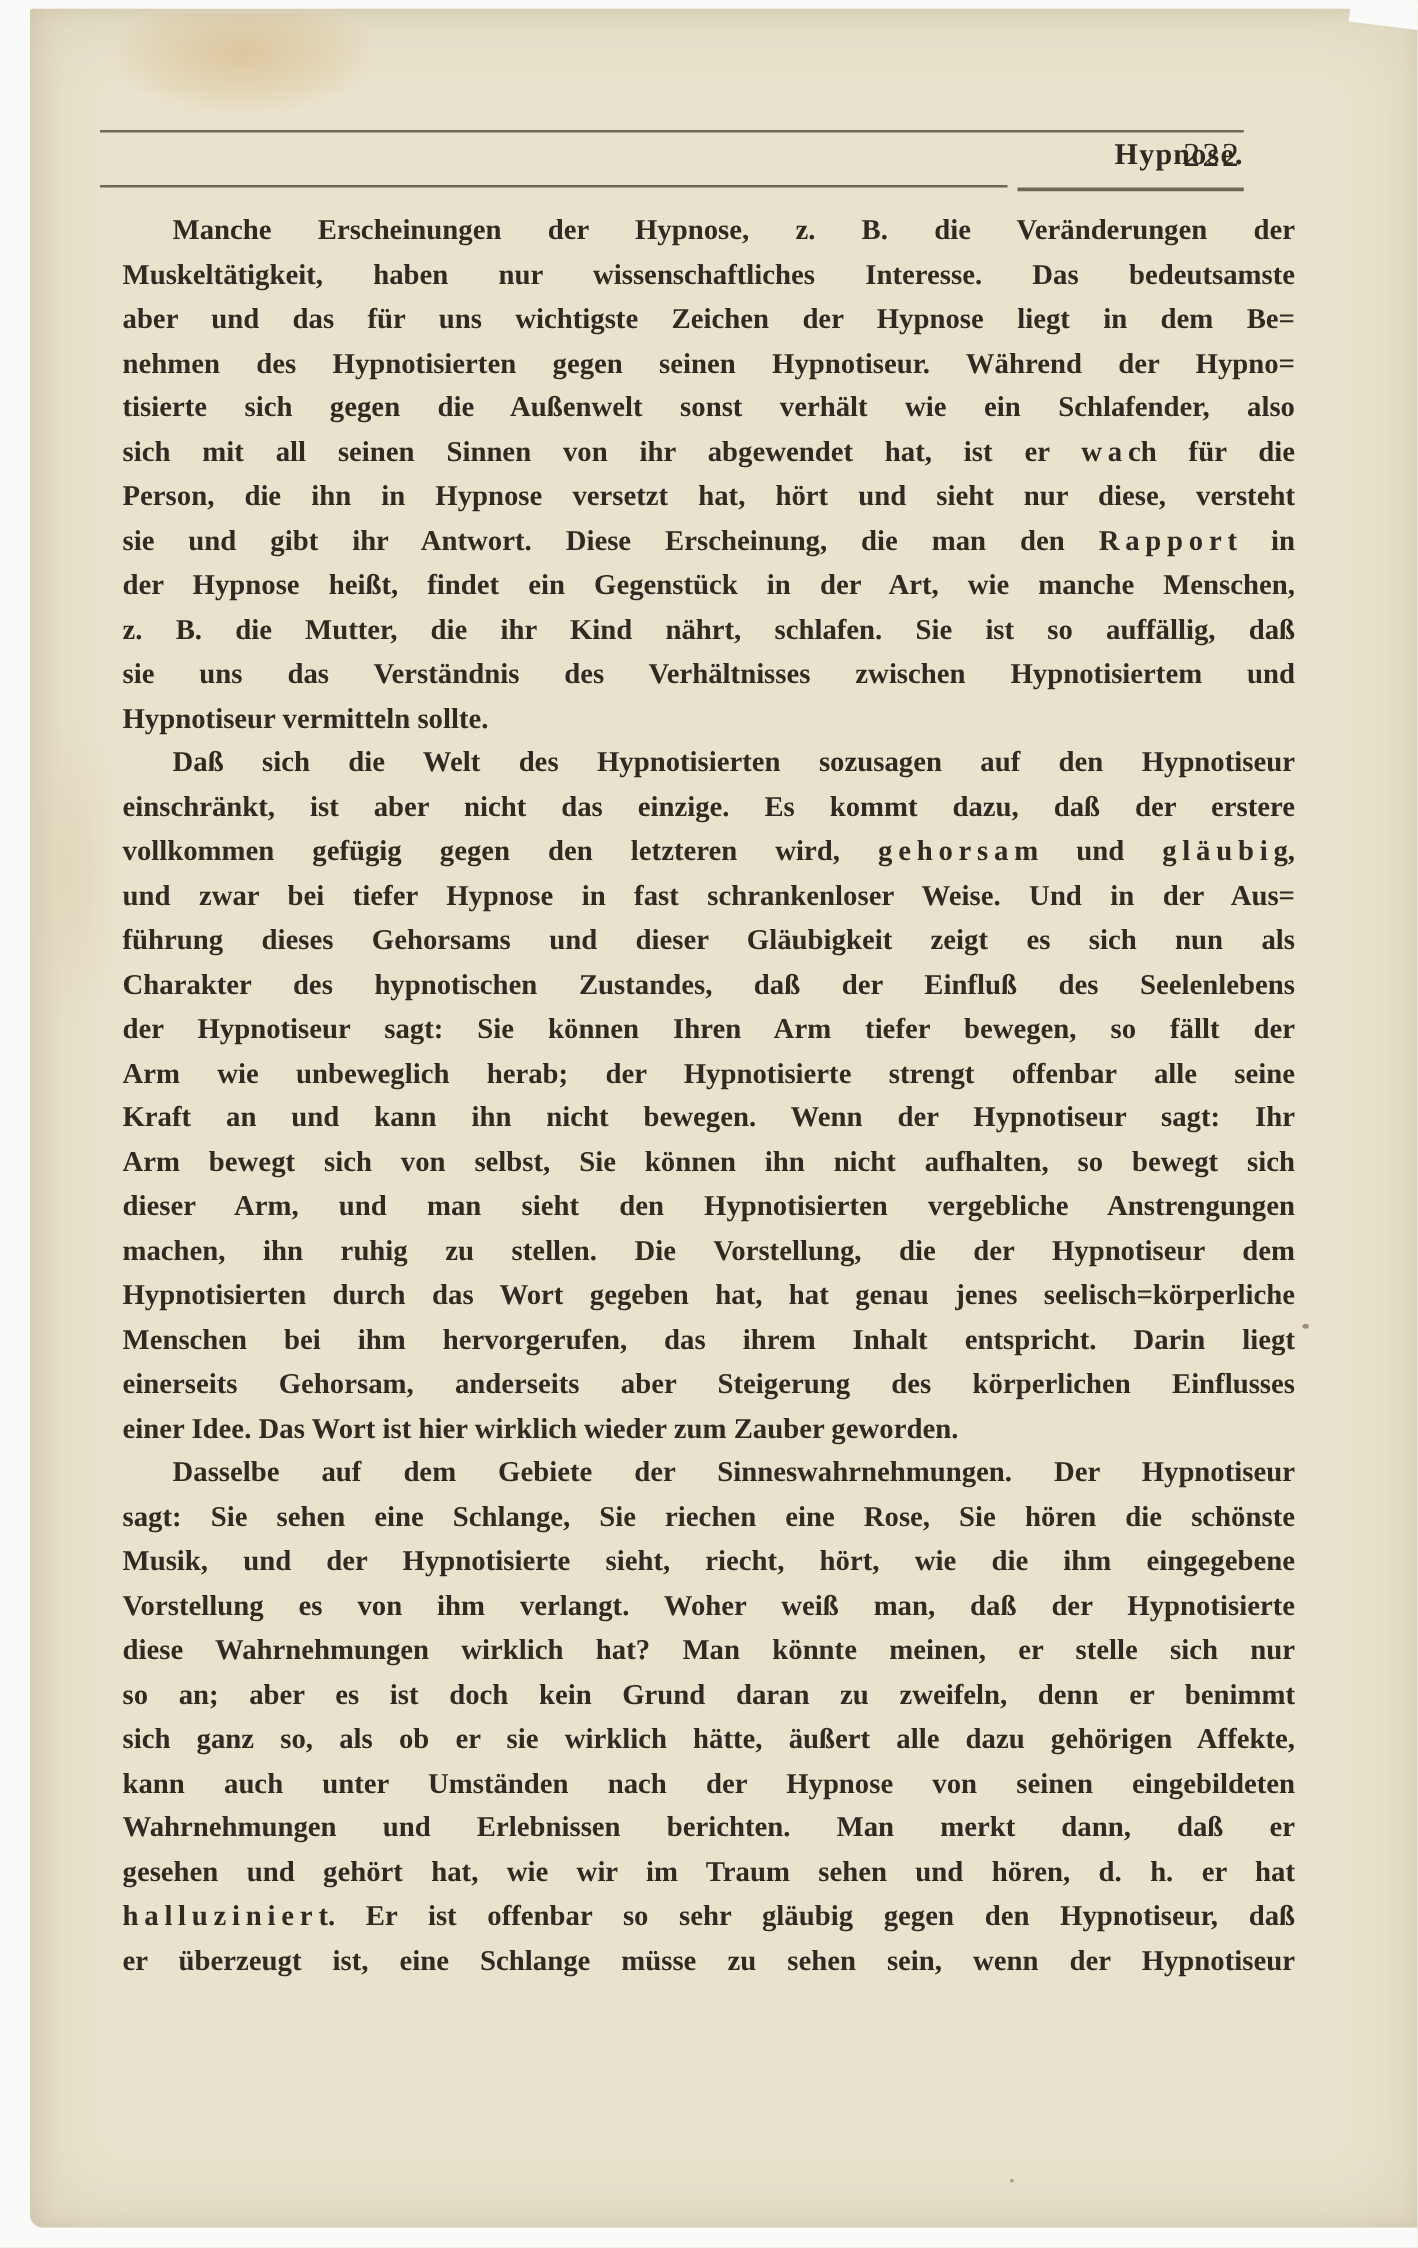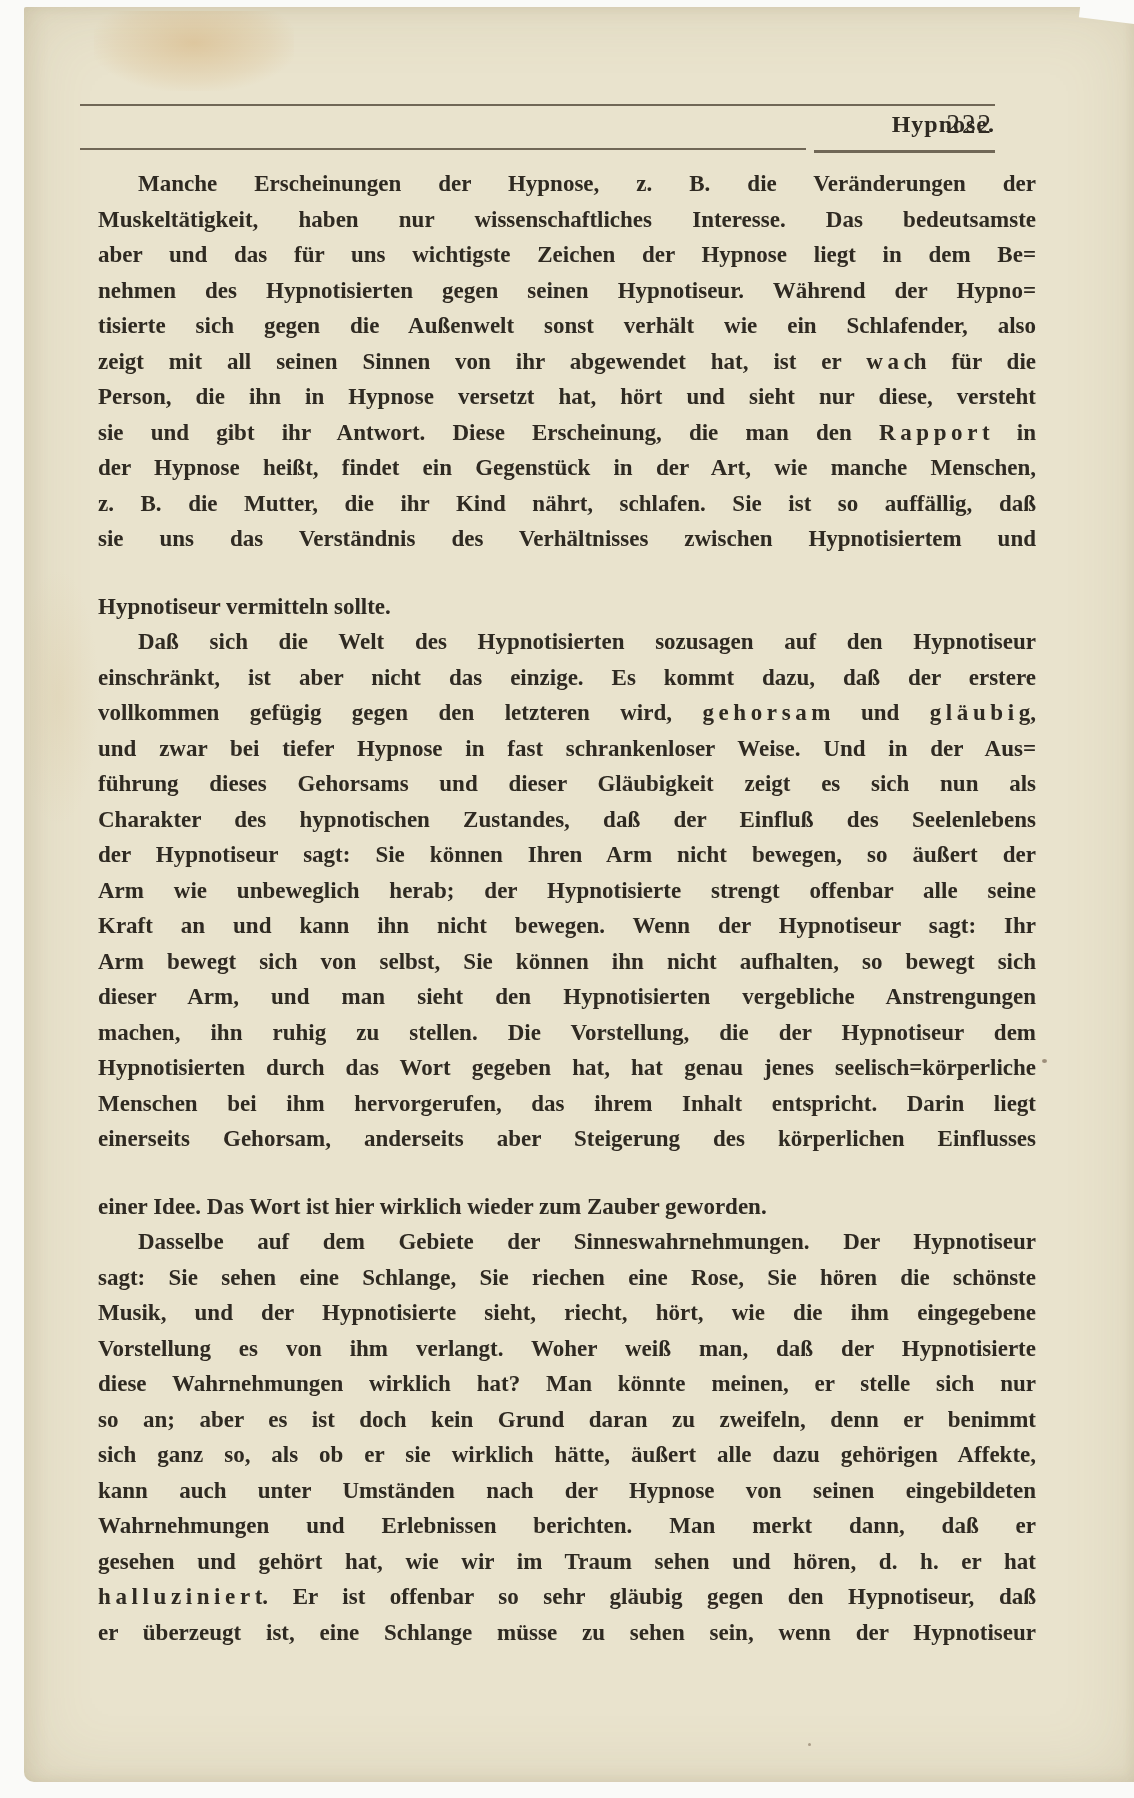--- a/index.html
+++ b/index.html
@@ -63,21 +63,21 @@
     font-size:23px;font-weight:700;
   }
   .line{
     line-height:35.5px;
     text-align:justify;
     text-align-last:justify;
     text-justify:inter-word;
     white-space:normal;
   }
   .line.first{text-indent:40px;}
-  .line.endline{text-align-last:left;margin-top:32px;}
+  .line.endline{text-align-last:left;}
 </style>
 </head>
 <body>
 
 <div class="scan">
   <div class="paper">
     <div class="stain stain-topleft"></div>
     <div class="stain stain-left-mid"></div>
     <div class="stain speck-1"></div>
     <div class="stain speck-2"></div>
@@ -91,36 +91,36 @@
     <div class="rule rule-bottom-left"></div>
     <div class="rule rule-bottom-right"></div>
 
     <div class="text-body">
         <div class="paragraph">
           <div class="line first">Manche Erscheinungen der Hypnose, z. B. die Veränderungen der</div>
           <div class="line">Muskeltätigkeit, haben nur wissenschaftliches Interesse. Das bedeutsamste</div>
           <div class="line">aber und das für uns wichtigste Zeichen der Hypnose liegt in dem Be=</div>
           <div class="line">nehmen des Hypnotisierten gegen seinen Hypnotiseur. Während der Hypno=</div>
           <div class="line">tisierte sich gegen die Außenwelt sonst verhält wie ein Schlafender, also</div>
-          <div class="line">zeigt mit all seinen Sinnen von ihr abgewendet hat, ist er w a ch für die</div>
+          <div class="line">sich mit all seinen Sinnen von ihr abgewendet hat, ist er w a ch für die</div>
           <div class="line">Person, die ihn in Hypnose versetzt hat, hört und sieht nur diese, versteht</div>
           <div class="line">sie und gibt ihr Antwort. Diese Erscheinung, die man den R a p p o r t in</div>
           <div class="line">der Hypnose heißt, findet ein Gegenstück in der Art, wie manche Menschen,</div>
           <div class="line">z. B. die Mutter, die ihr Kind nährt, schlafen. Sie ist so auffällig, daß</div>
           <div class="line">sie uns das Verständnis des Verhältnisses zwischen Hypnotisiertem und</div>
           <div class="line endline">Hypnotiseur vermitteln sollte.</div>
         </div>
         <div class="paragraph">
           <div class="line first">Daß sich die Welt des Hypnotisierten sozusagen auf den Hypnotiseur</div>
           <div class="line">einschränkt, ist aber nicht das einzige. Es kommt dazu, daß der erstere</div>
           <div class="line">vollkommen gefügig gegen den letzteren wird, g e h o r s a m und g l ä u b i g,</div>
           <div class="line">und zwar bei tiefer Hypnose in fast schrankenloser Weise. Und in der Aus=</div>
           <div class="line">führung dieses Gehorsams und dieser Gläubigkeit zeigt es sich nun als</div>
           <div class="line">Charakter des hypnotischen Zustandes, daß der Einfluß des Seelenlebens</div>
-          <div class="line">der Hypnotiseur sagt: Sie können Ihren Arm nicht bewegen, so äußert der</div>
+          <div class="line">der Hypnotiseur sagt: Sie können Ihren Arm tiefer bewegen, so fällt der</div>
           <div class="line">Arm wie unbeweglich herab; der Hypnotisierte strengt offenbar alle seine</div>
           <div class="line">Kraft an und kann ihn nicht bewegen. Wenn der Hypnotiseur sagt: Ihr</div>
           <div class="line">Arm bewegt sich von selbst, Sie können ihn nicht aufhalten, so bewegt sich</div>
           <div class="line">dieser Arm, und man sieht den Hypnotisierten vergebliche Anstrengungen</div>
           <div class="line">machen, ihn ruhig zu stellen. Die Vorstellung, die der Hypnotiseur dem</div>
           <div class="line">Hypnotisierten durch das Wort gegeben hat, hat genau jenes seelisch=körperliche</div>
           <div class="line">Menschen bei ihm hervorgerufen, das ihrem Inhalt entspricht. Darin liegt</div>
           <div class="line">einerseits Gehorsam, anderseits aber Steigerung des körperlichen Einflusses</div>
           <div class="line endline">einer Idee. Das Wort ist hier wirklich wieder zum Zauber geworden.</div>
         </div>

